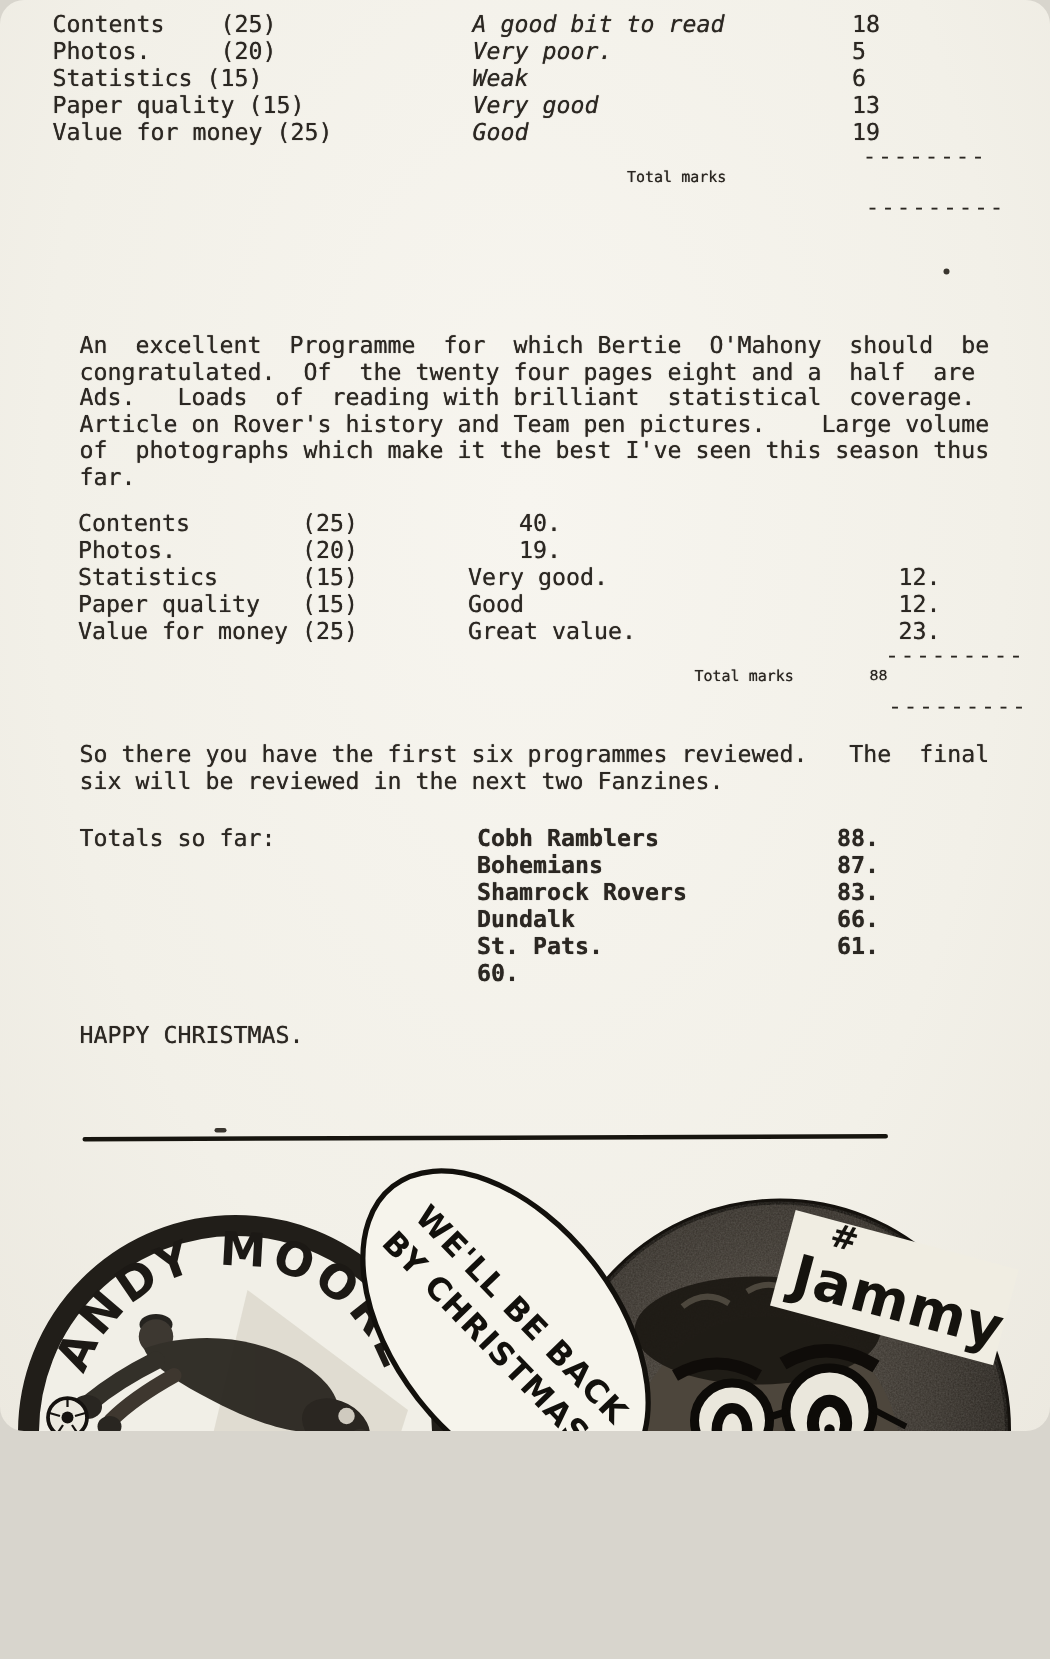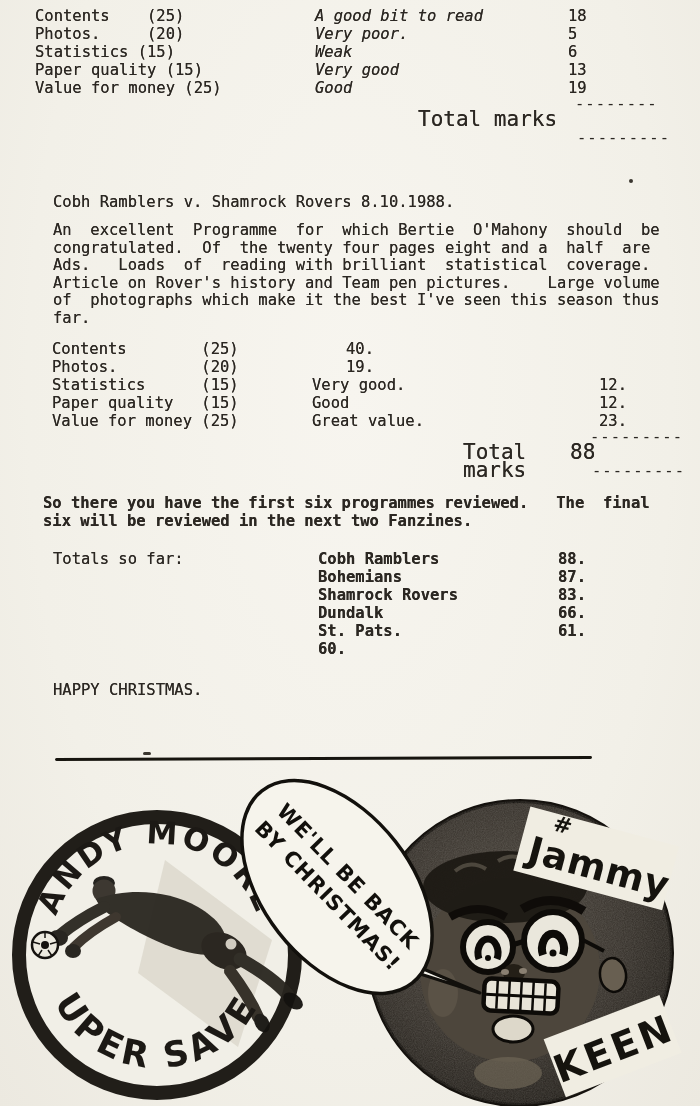--- a/index.html
+++ b/index.html
@@ -1,36 +1,37 @@
 <!DOCTYPE html>
 <html><head>
 <meta charset="utf-8">
 <style>
   html,body { margin:0; padding:0; background:#d8d5cd; }
   .page {
-    position:relative; width:700px; height:1106px; margin:0 auto;
+    position:relative; width:700px; height:954px; margin:0 auto;
     background:#f3f1ea;
     background-image: radial-gradient(ellipse at 50% 35%, #f7f5ef 0%, #f2f0e8 65%, #ece9e0 100%);
     overflow:hidden;
     font-family:"DejaVu Sans Mono","Liberation Mono",monospace;
     color:#2b2722;
+    border-radius:16px;
   }
   .abs { position:absolute; }
   .mono { font-size:15.5px; line-height:18px; white-space:pre; text-shadow:0 0 .5px rgba(43,39,34,.85); }
   .para { line-height:17.5px; }
   .rtable { position:absolute; }
   .rtable .row { display:flex; height:18px; font-size:15.5px; line-height:18px; text-shadow:0 0 .5px rgba(43,39,34,.85); }
   .t1 .c1 { width:280px; white-space:pre; }
   .t1 .c2 { width:253px; white-space:pre;font-style:italic; }
   .t1 .c3 { width:55px;  }
   .t2 .c1 { width:260px; white-space:pre; }
   .t2 .c2 { width:253px; white-space:pre; }
   .t2 .c3 { width:62px;  text-align:right; }
   .dashline { position:absolute; font-size:15.5px; line-height:14px; letter-spacing:1px; white-space:pre; }
-  .totrow { position:absolute; display:flex; font-size:21px; line-height:18px; text-shadow:0 0 .5px rgba(43,39,34,.85); }
+  .totrow { position:absolute; display:flex; font-size:10px; line-height:18px; text-shadow:0 0 .5px rgba(43,39,34,.85); }
   .teams .row { display:flex; height:18px; font-size:15.5px; line-height:18px; text-shadow:0 0 .5px rgba(43,39,34,.85);font-weight:bold; }
   .teams .tn { width:240px; white-space:pre; }
   .teams .ts { width:60px; white-space:pre; }
   .rule { position:absolute; left:55px; top:757px; width:537px; height:3px; background:#17150f; border-radius:2px; transform:rotate(-0.2deg); }
   .speck { position:absolute; background:#3a362f; border-radius:50%; }
   svg text { font-family:"DejaVu Sans","Liberation Sans",sans-serif; }
 </style>
 </head>
 <body>
 
@@ -62,21 +63,20 @@
       <span class="c2">Good</span>
       <span class="c3">19</span>
     </div>
     <span class="dashline" style="left:540px; top:90px;">--------</span>
     <div class="totrow" style="left:383px; top:103px;">
       <span>Total marks</span>
     </div>
     <span class="dashline" style="left:542px; top:124px;">---------</span>
   </div>
 
-  <div class="abs mono" style="left:53px; top:193px;">Cobh Ramblers v. Shamrock Rovers 8.10.1988.</div>
 
   <div class="abs mono para" style="left:53px; top:222px;">An  excellent  Programme  for  which Bertie  O'Mahony  should  be
 congratulated.  Of  the twenty four pages eight and a  half  are
 Ads.   Loads  of  reading with brilliant  statistical  coverage.
 Article on Rover's history and Team pen pictures.    Large volume
 of  photographs which make it the best I've seen this season thus
 far.</div>
 
   <div class="rtable t2" style="left:52px; top:340px; width:605px; height:135px;">
     <div class="row">
@@ -98,26 +98,26 @@
       <span class="c3">12.</span>
     </div>
     <div class="row">
       <span class="c1">Value for money (25)</span>
       <span class="c2">Great value.</span>
       <span class="c3">23.</span>
     </div>
     <span class="dashline" style="left:538px; top:90px;">---------</span>
     <div class="totrow" style="left:411px; top:103px;">
       <span>Total marks</span>
-      <span style="width:113px; text-align:left;">88</span>
+      <span style="width:113px; text-align:center;font-family:Liberation Mono, monospace;">88</span>
     </div>
     <span class="dashline" style="left:540px; top:124px;">---------</span>
   </div>
 
-  <div class="abs mono" style="left:43px; top:494px;font-weight:bold;">So there you have the first six programmes reviewed.   The  final
+  <div class="abs mono" style="left:53px; top:494px;">So there you have the first six programmes reviewed.   The  final
 six will be reviewed in the next two Fanzines.</div>
 
   <div class="abs mono" style="left:53px; top:550px;">Totals so far:</div>
   <div class="rtable teams" style="left:318px; top:550px; width:310px;">
     <div class="row">
       <span class="tn">Cobh Ramblers</span>
       <span class="ts">88.</span>
     </div>
     <div class="row">
       <span class="tn">Bohemians</span>

